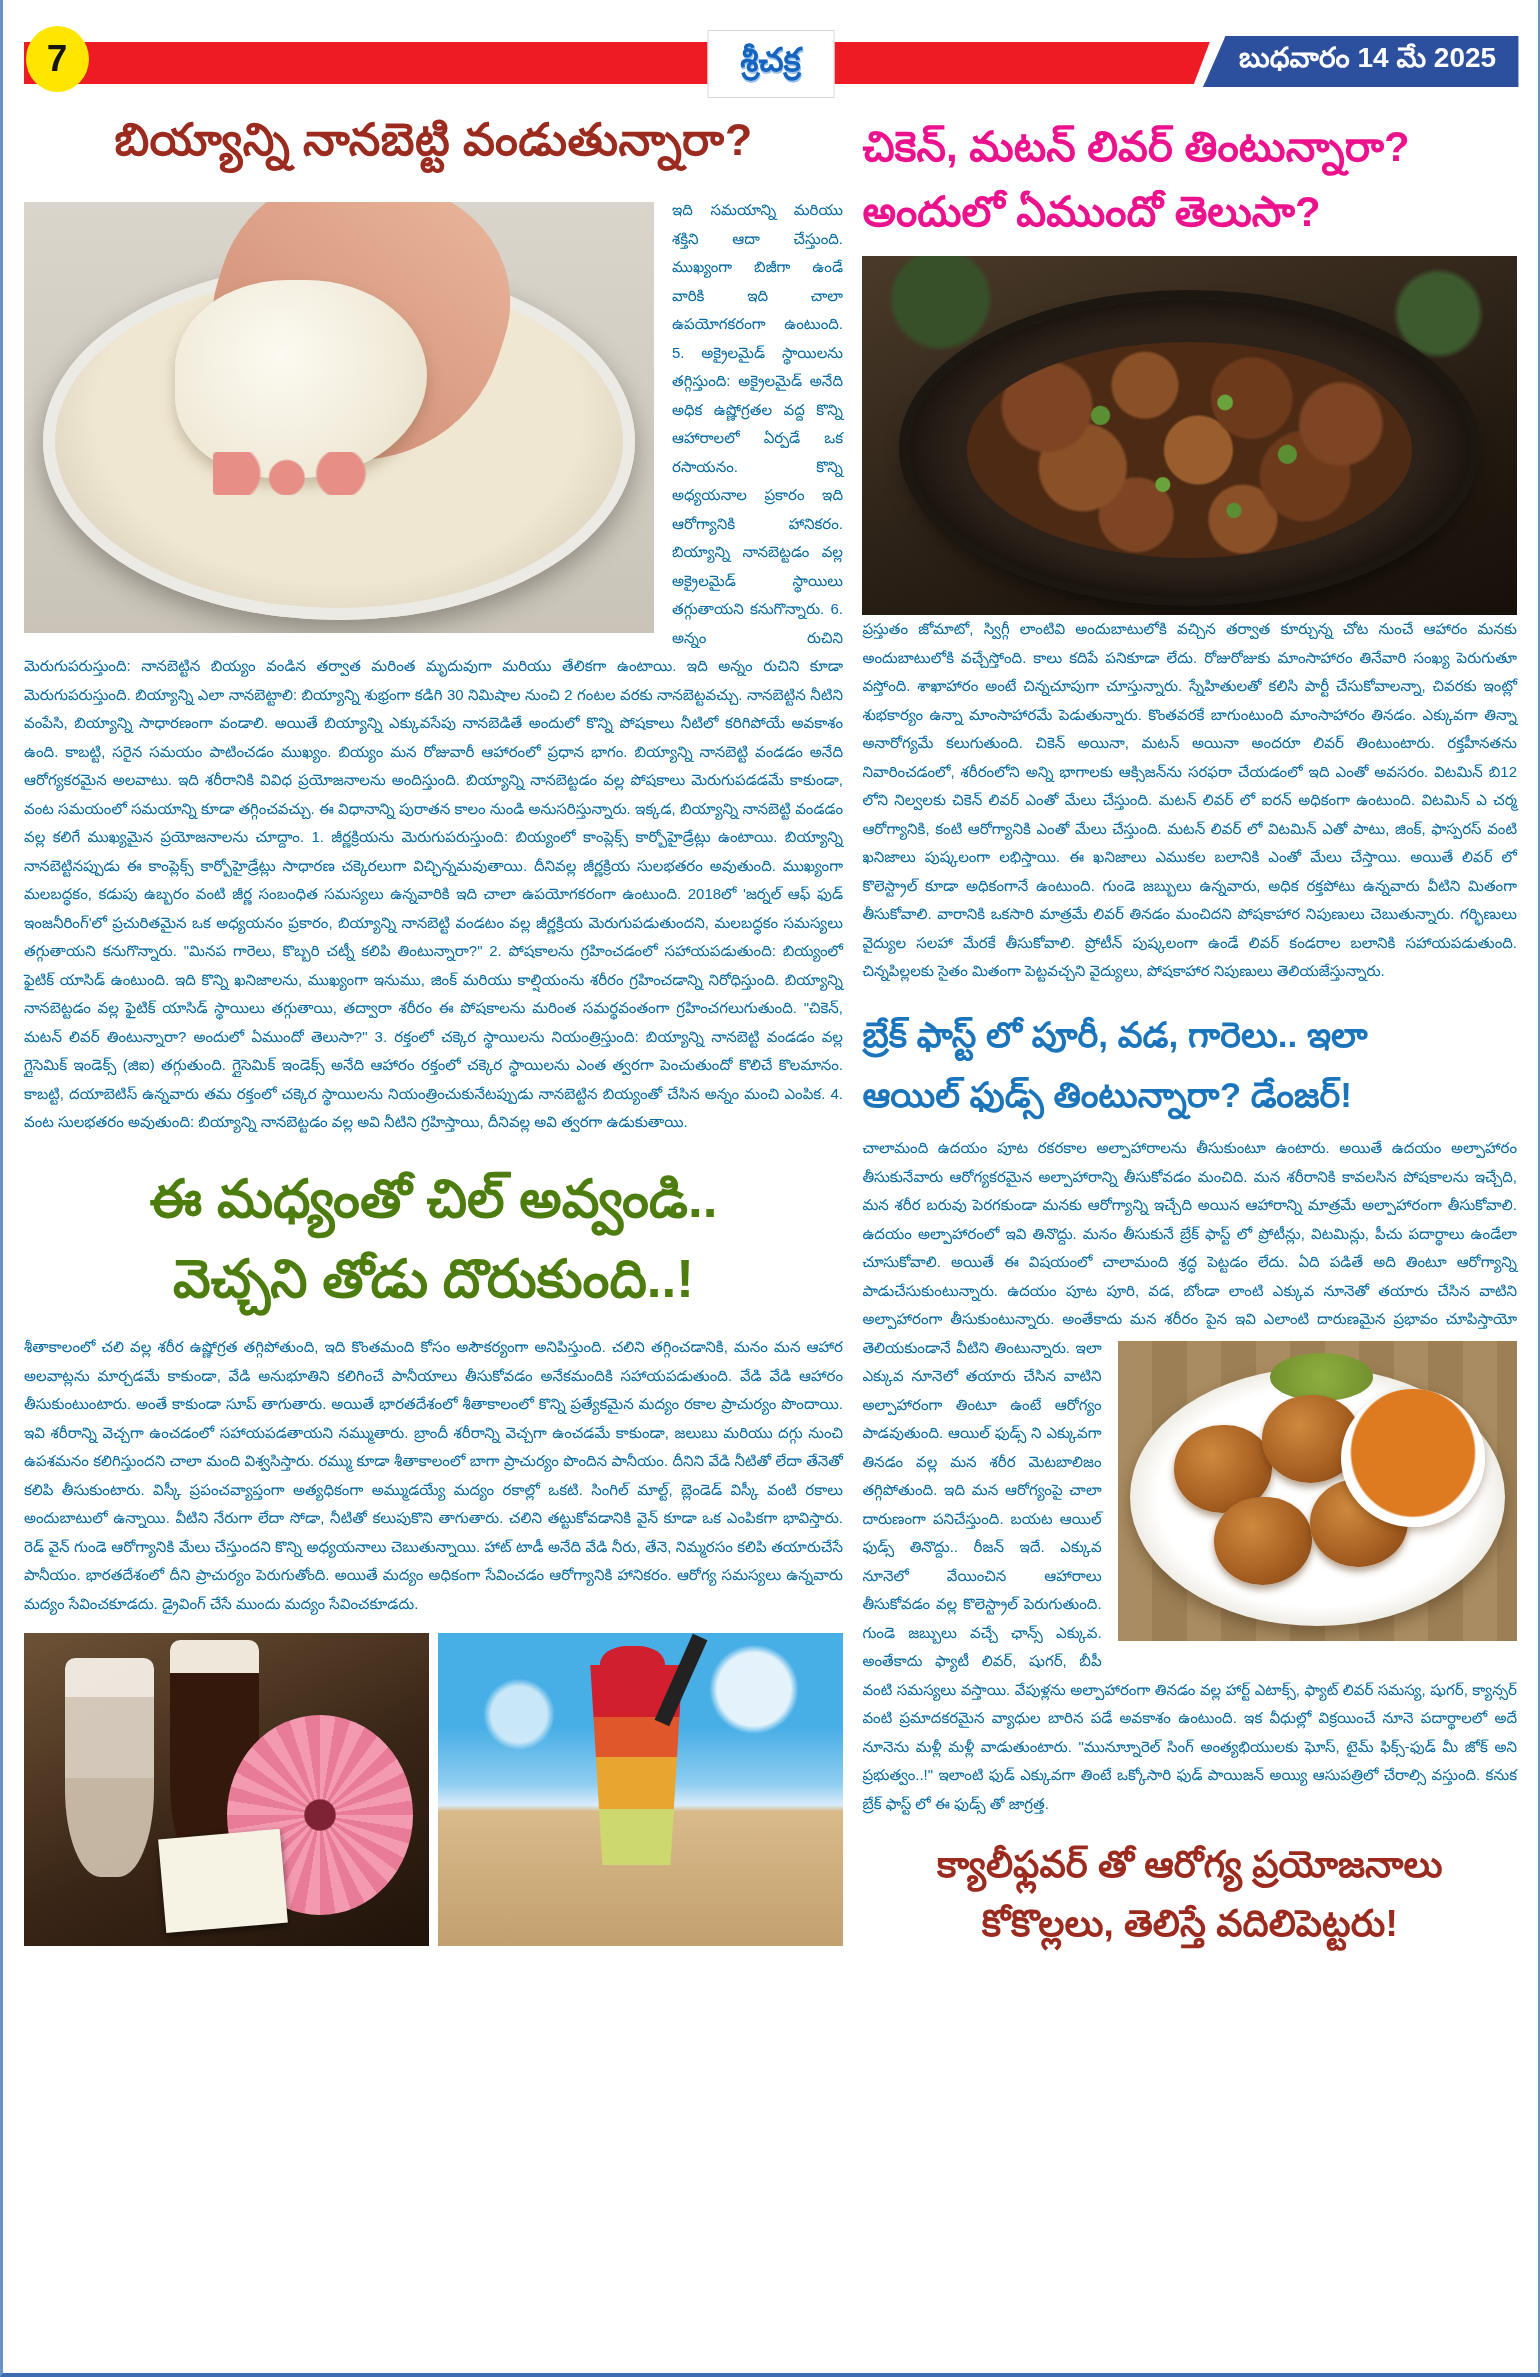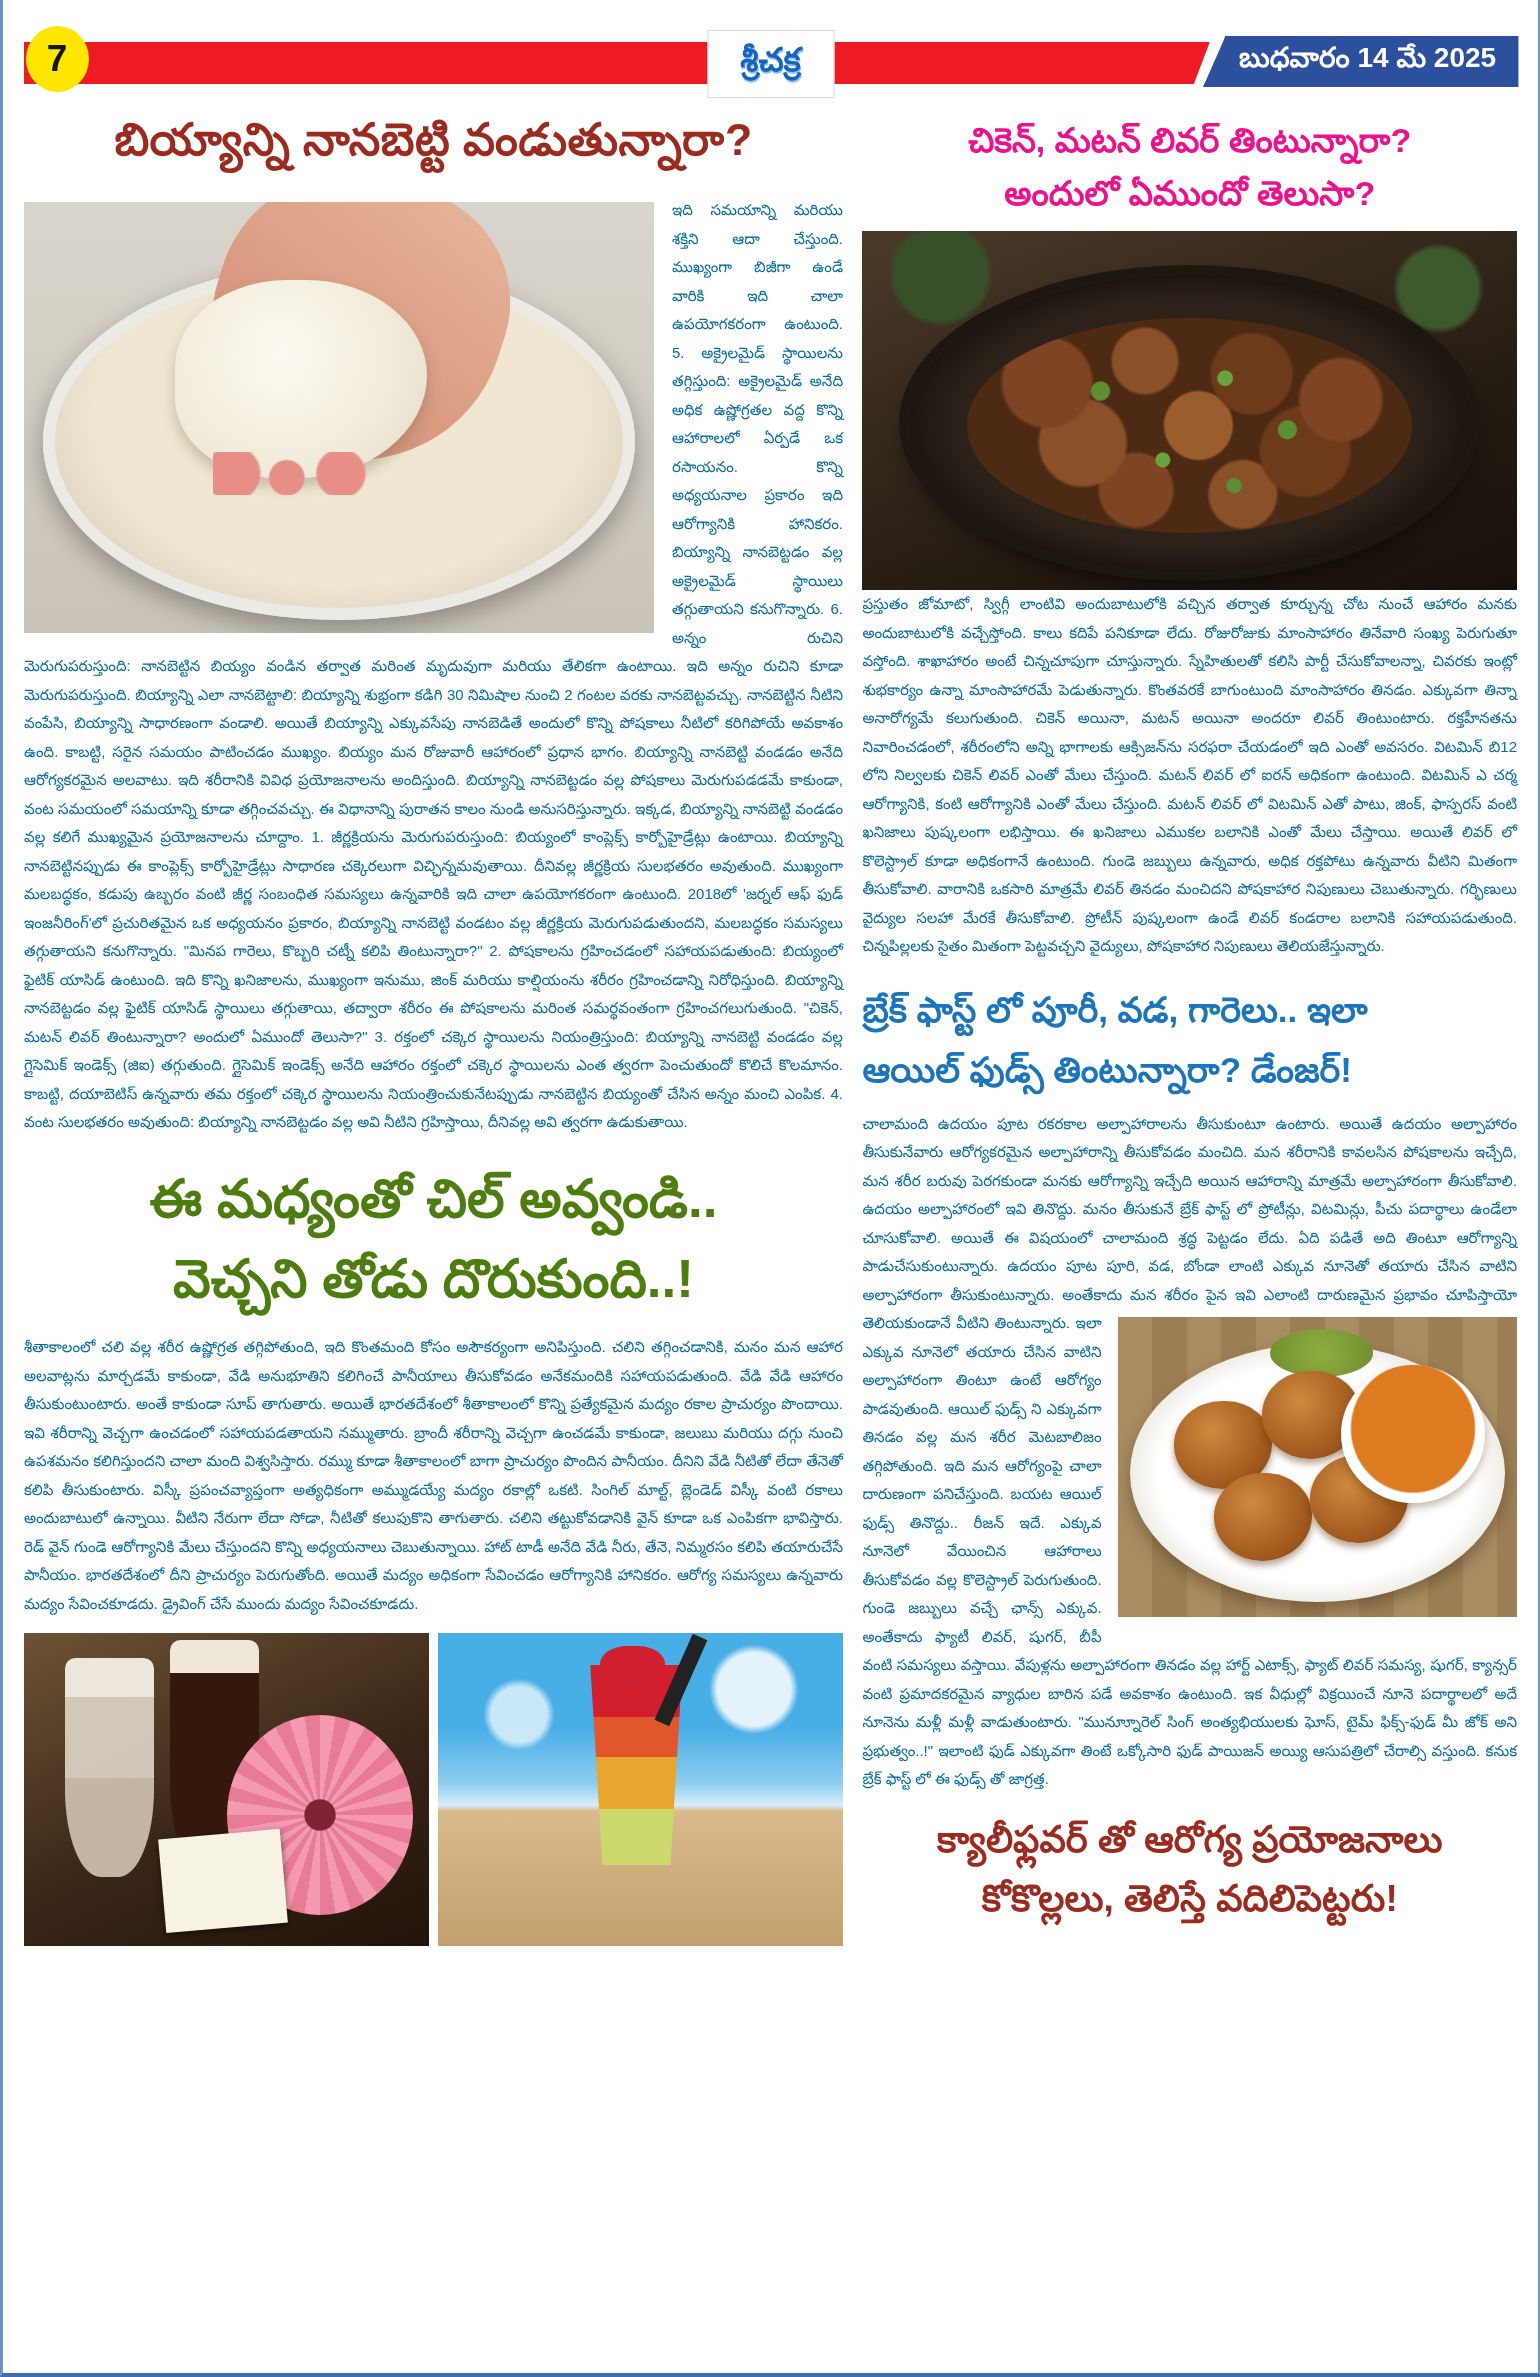--- a/index.html
+++ b/index.html
@@ -21,21 +21,21 @@
         padding:0 22.4px 0 36px;font-size:28px;font-weight:bold;
         clip-path:polygon(22.4px 0,100% 0,100% 100%,0 100%);box-shadow:inset 0 0 0 2.2px #2c4f9e;}
   
   .cols{display:flex;gap:19.4px;}
   .col-left{width:819px;flex:none;}
   .col-right{flex:1;min-width:0;}
   .article{font-size:15px;line-height:1.9;text-align:justify;color:#0369a1;}
   
   .h-rice{color:#9c2b1f;font-size:45px;font-weight:bold;text-align:center;margin:0 0 19.4px;letter-spacing:0.4px;}
   .h-drinks{color:#4d7c0f;font-size:53px;font-weight:bold;text-align:center;line-height:1.5;margin:22.4px 0 15px;}
-  .h-liver{color:#ec118c;font-size:34px;font-weight:bold;text-align:center;line-height:1.55;margin:0 0 12px;}
+  .h-liver{color:#ec118c;font-size:42px;font-weight:bold;text-align:left;line-height:1.55;margin:0 0 12px;}
   .h-oil{color:#1b75bc;font-size:35px;font-weight:bold;line-height:1.7;margin:19.4px 0 10.4px;}
   .h-cauli{color:#9c2b1f;font-size:37px;font-weight:bold;text-align:center;line-height:1.6;margin:16.4px 0 10.4px;}
   
   .photo{position:relative;overflow:hidden;}
   .rice-photo{float:left;width:630px;height:431px;margin:6px 18px 9px 0;
         background:linear-gradient(180deg,#d9d5cc,#cac4b8);}
   .rice-bowl{position:absolute;left:3%;right:3%;top:14%;bottom:3%;border-radius:50%;
         background:radial-gradient(ellipse at 50% 42%,#efe7d2 0 58%,#e0d7c2 72%,#cdc4b0 84%,#f4f2ec 86%);
         box-shadow:inset 0 0 0 12px #eceae4,0 10.4px 27px rgba(0,0,0,.3);}
   .rice-hand{position:absolute;left:30%;top:-6%;width:46%;height:66%;

